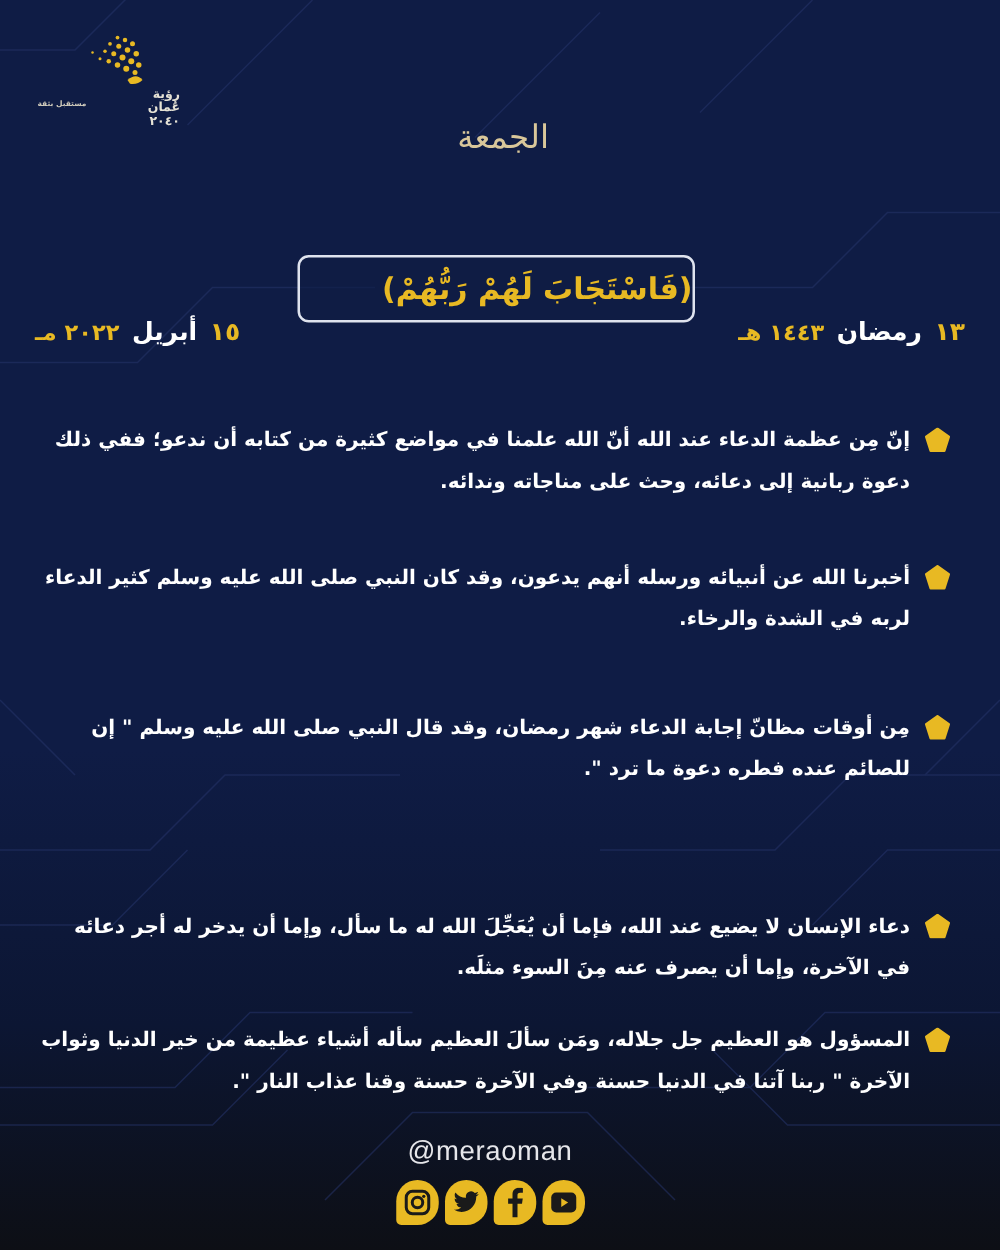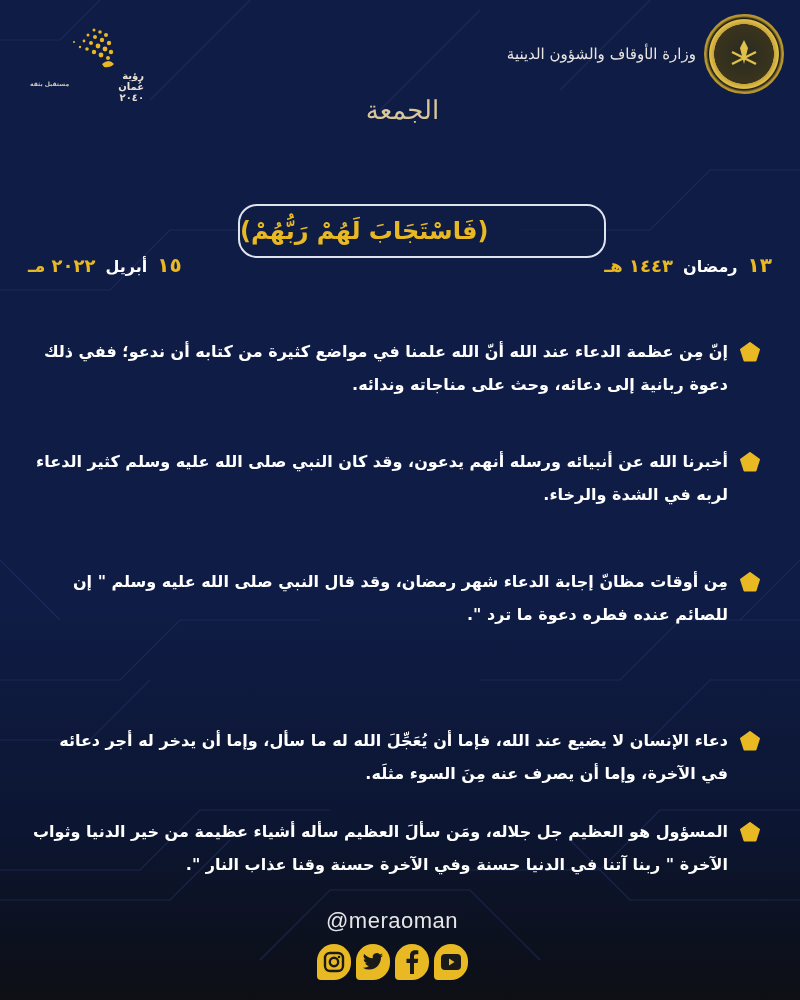--- a/index.html
+++ b/index.html
@@ -39,27 +39,27 @@
       position: absolute; right: 28px; top: 14px; direction: rtl; display: flex; gap: 10px; align-items: baseline;
       font-weight: bold; font-family: "DejaVu Sans", sans-serif;
     }
     .gregorian {
       position: absolute; left: 28px; top: 14px; direction: rtl; display: flex; gap: 10px; align-items: baseline;
       font-weight: bold;
     }
     .gold { color: #e8b923; }
     .white { color: #ffffff; }
     .date-row .num { font-size: 20px; margin-top: 34px; }
-    .date-row .month { font-size: 16px; margin-top: 27px; }
+    .date-row .month { font-size: 20px; margin-top: 27px; }
     .date-row .suffix { font-size: 18px; }
 
     .verse-box {
-      position: absolute; left: 238px; top: 204px; width: 368px; height: 54px;
-      border: 2px solid #dfe3ee; border-radius: 19px; box-sizing: border-box;
-      display: flex; align-items: center; justify-content: flex-end;
+      position: absolute; left: 238px; top: 204px; width: 318px; height: 54px;
+      border: 2px solid #dfe3ee; border-radius: 9px; box-sizing: border-box;
+      display: flex; align-items: center; justify-content: flex-start;
       color: #e8b923; font-size: 24px; font-weight: bold; direction: rtl;
       background: rgba(15,28,69,0.6);
     }
 
     .points { position: absolute; left: 0; right: 0; top: 0; }
     .point {
       position: absolute; right: 40px; left: 30px; direction: rtl;
       display: flex; align-items: flex-start; gap: 12px;
     }
     .bullet { flex: 0 0 auto; width: 20px; height: 20px; margin-top: 7px; }
@@ -122,29 +122,20 @@
         <circle cx="94" cy="36" r="2"></circle>
           <circle cx="66" cy="25" r="1.2"></circle>
           <circle cx="60" cy="20" r="1"></circle>
       </g>
       <path d="M88 42 Q95 36 100 42 Q96 46 90 45 Z" fill="#e8b923"></path>
     </svg>
     <span class="vision-text">رؤية عُمان ٢٠٤٠</span>
     <span class="vision-sub">مستقبل بثقة</span>
   </div>
 
-  <div class="ministry">
-    <span class="ministry-name">وزارة الأوقاف والشؤون الدينية</span>
-    <div class="emblem">
-      <svg width="40" height="40" viewBox="0 0 40 40">
-        <path d="M20 6 L24 14 L20 30 L16 14 Z" fill="#e0c04a"></path>
-        <path d="M8 30 L32 18 M32 30 L8 18" stroke="#e0c04a" stroke-width="2.5"></path>
-      </svg>
-    </div>
-  </div>
 </div>
 
 <div class="calligraphy">
   <div class="l2">الجمعة</div>
 </div>
 
 <div class="date-row">
   <div class="hijri">
     <span class="num gold">١٣</span>
     <span class="month white">رمضان</span>

